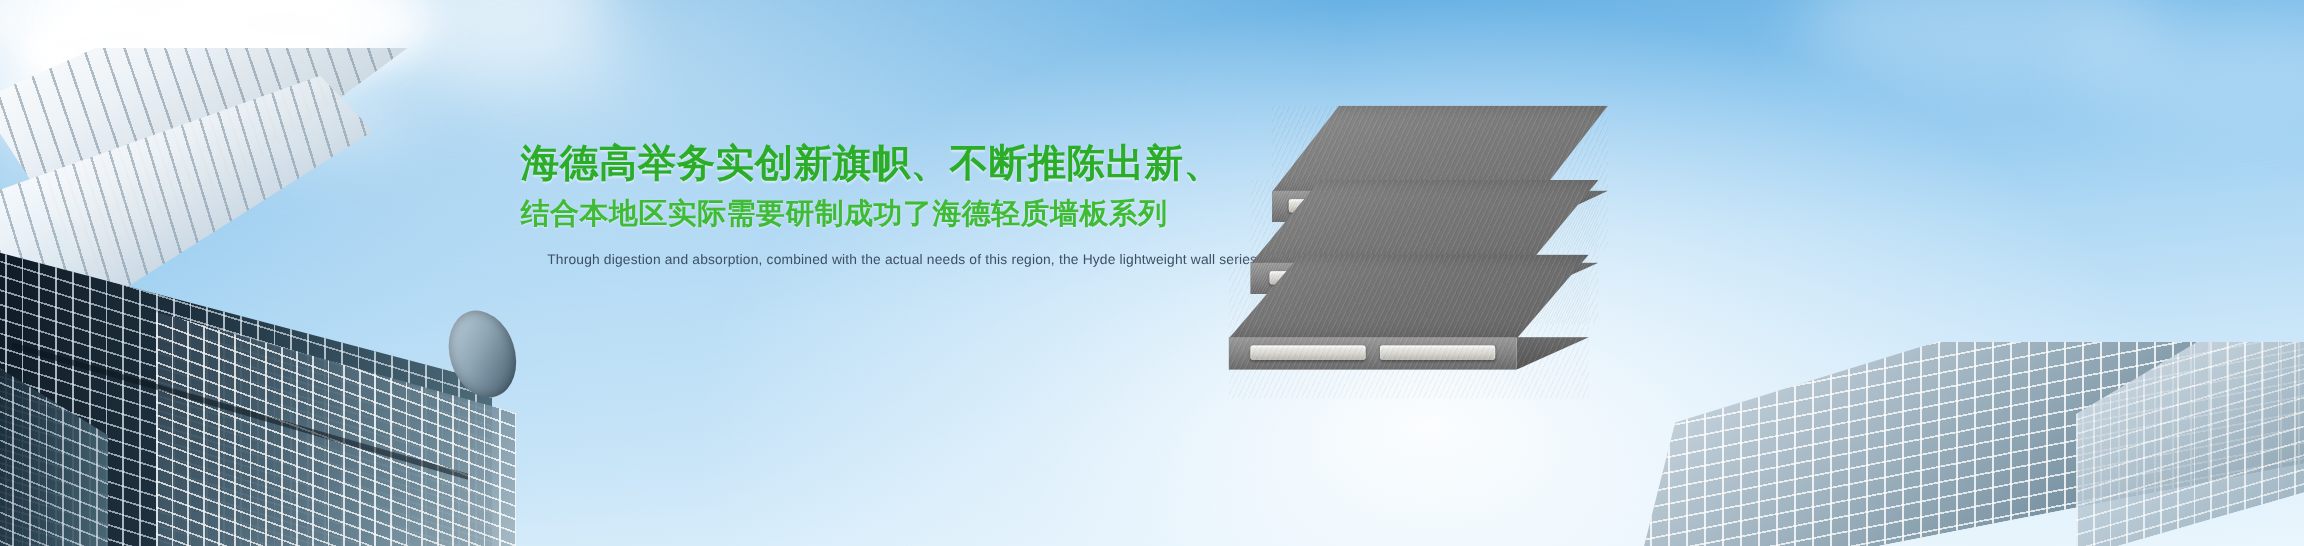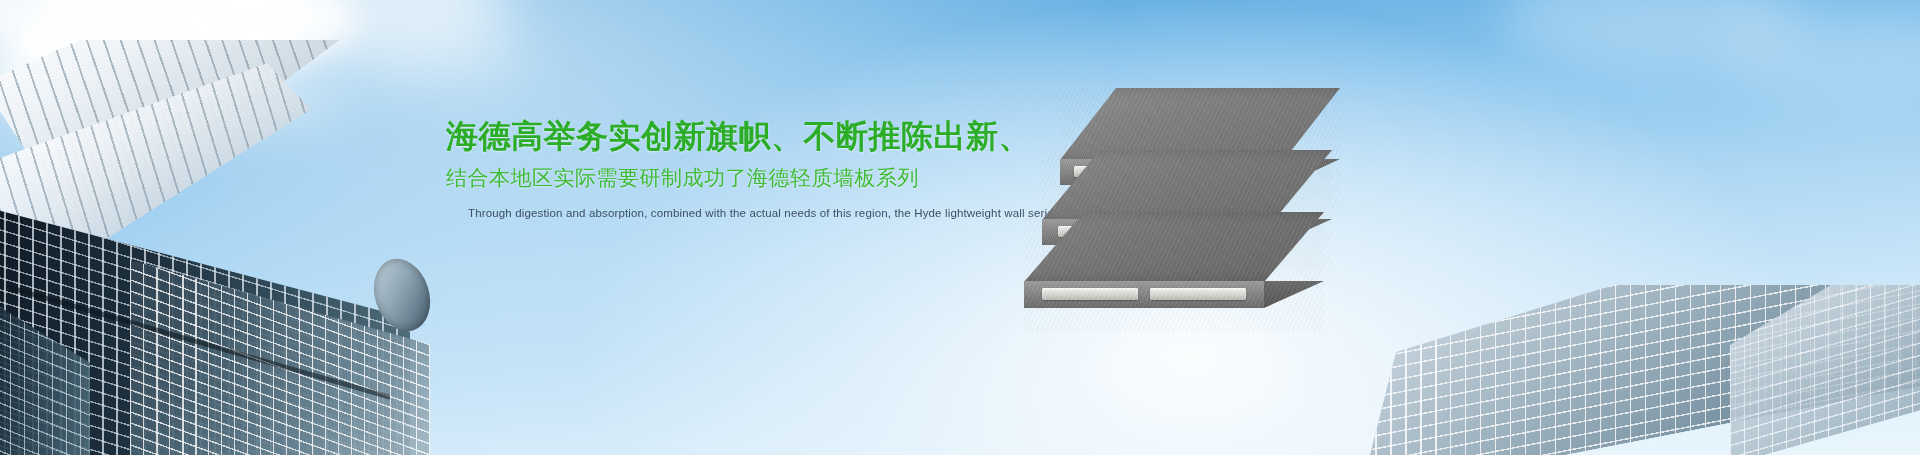--- a/index.html
+++ b/index.html
@@ -38,29 +38,29 @@
       linear-gradient(100deg,#0e1a24 0%, #1d2f3d 35%, #35505f 65%, #5b7988 100%);
   }
   .roof{
     position:absolute;
     background-image:
       repeating-linear-gradient(to right, rgba(120,140,155,0.55) 0px, rgba(120,140,155,0.55) 2px, rgba(0,0,0,0) 2px, rgba(0,0,0,0) 16px),
       linear-gradient(165deg,#ffffff 0%, #eef3f7 28%, #d2dde5 60%, #b2c1cc 100%);
   }
 
   
-  .text-wrap{position:absolute;left:446px;top:118px;width:600px;}
+  .text-wrap{position:absolute;left:434px;top:118px;width:600px;}
   .headline{
     font-size:32px;font-weight:bold;color:#2bad28;letter-spacing:0.5px;
     line-height:1.18;white-space:nowrap;
     text-shadow:0 1px 2px rgba(255,255,255,0.55);
   }
   .subhead{
     margin-top:9px;
-    font-size:21px;font-weight:normal;color:#3fbb35;letter-spacing:0.5px;
+    font-size:24px;font-weight:bold;color:#3fbb35;letter-spacing:0.5px;
     line-height:1.2;white-space:nowrap;
     text-shadow:0 1px 2px rgba(255,255,255,0.5);
   }
   .eng{
     margin-top:16px;margin-left:22px;
     font-size:11.5px;color:#3d4f63;letter-spacing:0.15px;
     line-height:1.3;white-space:nowrap;
   }
 
   

